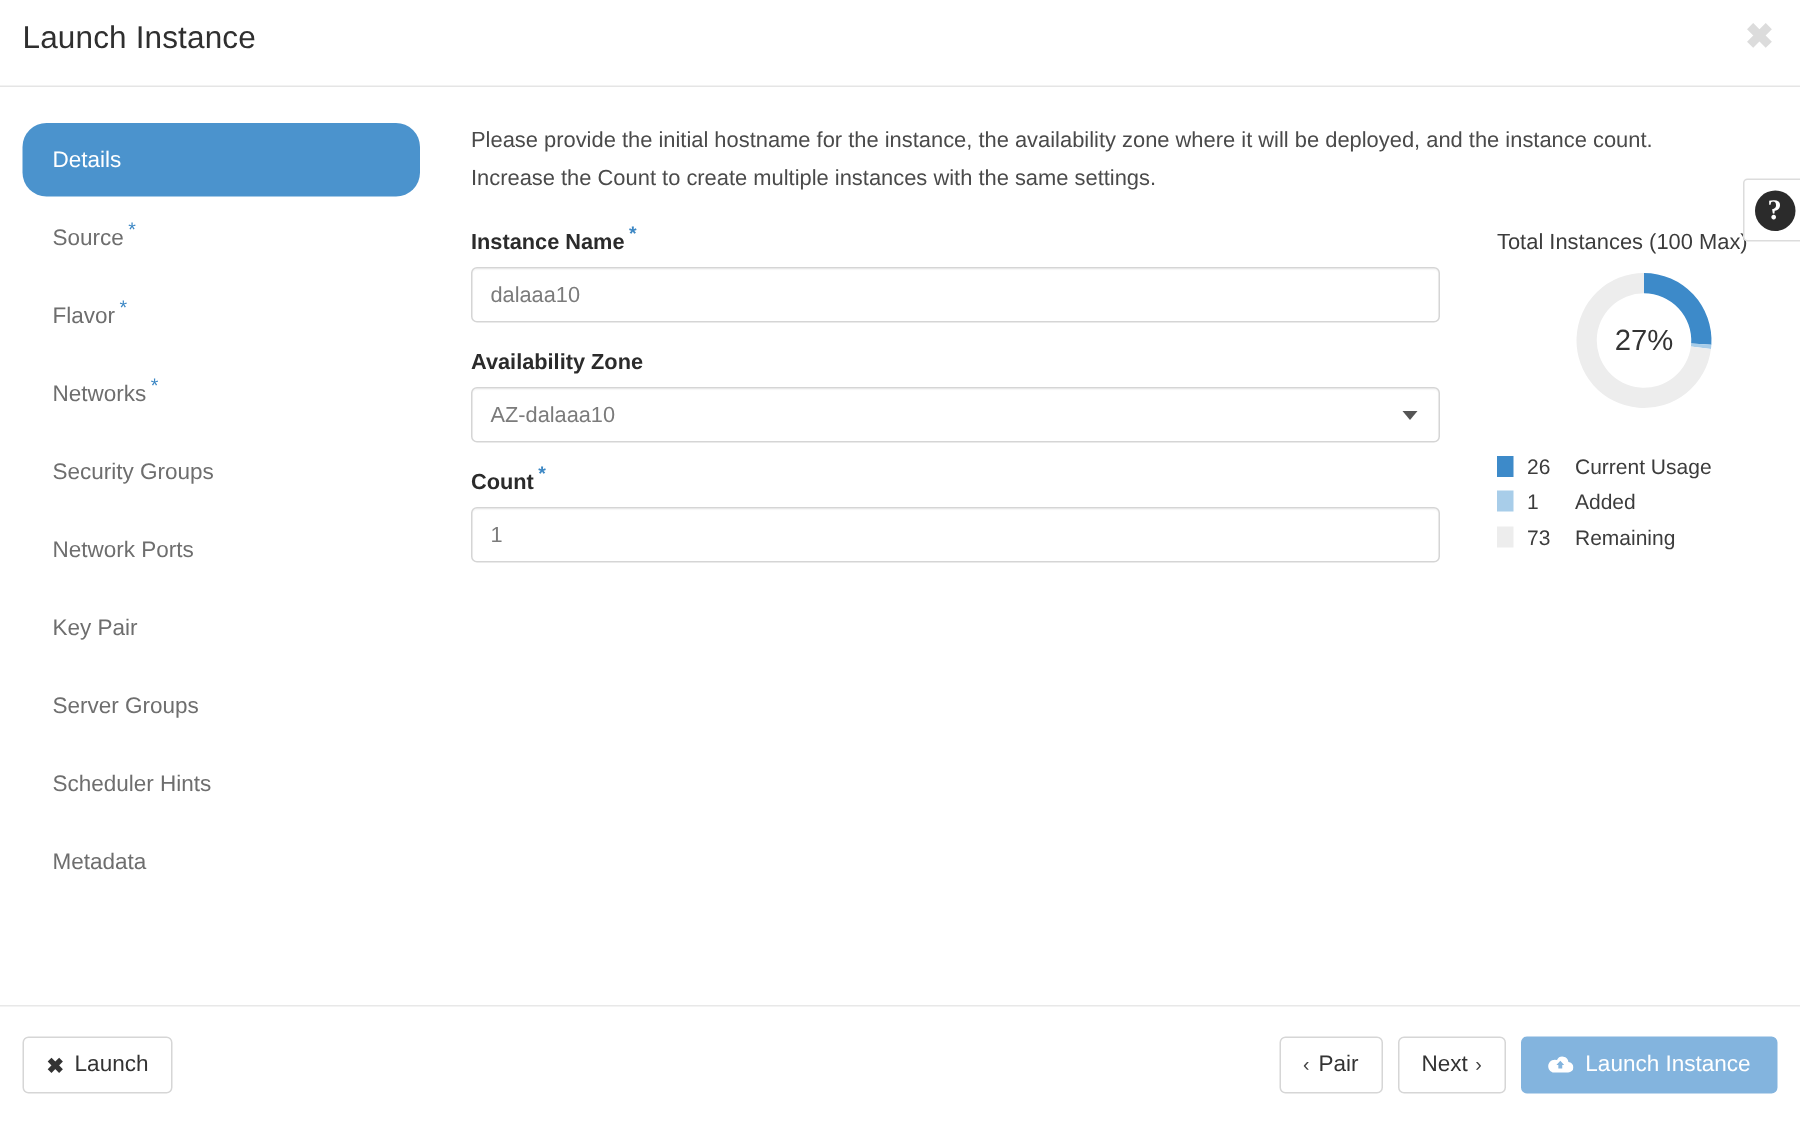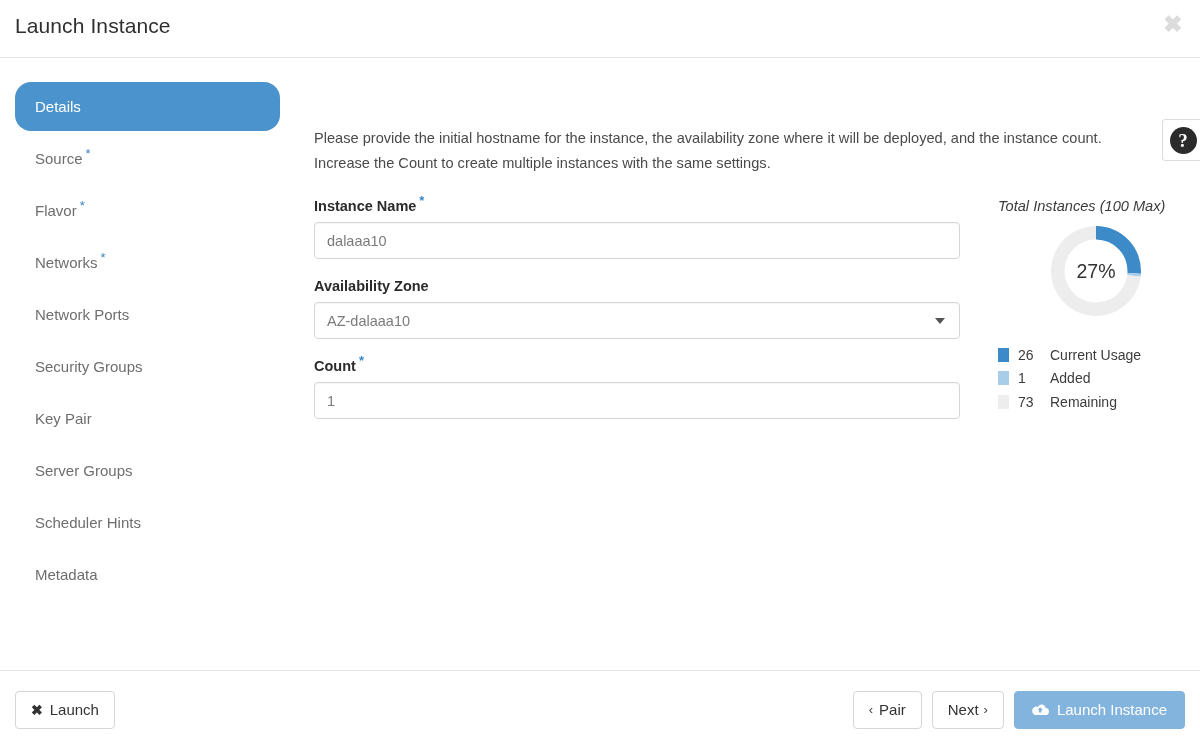--- a/index.html
+++ b/index.html
@@ -109,21 +109,20 @@
     text-align: center;
     font-family: "Liberation Serif", serif;
   }
 
   .intro-text {
     width: 838px;
     font-size: 14.6px;
     line-height: 25px;
     color: #4a4a4a;
     padding-right: 4px;
-    margin-top: 44px;
   }
 
   .panes {
     display: flex;
     margin-top: 22px;
   }
   .form-pane { flex: 0 0 566px; }
   .chart-pane { flex: 1 1 auto; padding-left: 38px; }
 
   .field { margin-bottom: 19px; }
@@ -155,21 +154,20 @@
     border-top: 6px solid #555;
     margin-right: 2px;
   }
   .count-field { margin-top: 4px; }
 
   
   .chart-title {
     font-size: 14.6px;
     color: #3c3c3c;
     white-space: nowrap;
-    font-style: italic;
   }
   .donut-wrap {
     position: relative;
     width: 96px; height: 96px;
     margin: 9px 0 0 50px;
   }
   .donut-pct {
     position: absolute;
     inset: 0;
     display: flex; align-items: center; justify-content: center;
@@ -243,22 +241,22 @@
     <button class="close-btn">✖</button>
   </div>
 
   <div class="modal-body">
 
     <nav class="wizard-nav" id="wizard-nav">
         <div class="nav-item active"><span>Details</span></div>
         <div class="nav-item"><span>Source</span><span class="req-star">*</span></div>
         <div class="nav-item"><span>Flavor</span><span class="req-star">*</span></div>
         <div class="nav-item"><span>Networks</span><span class="req-star">*</span></div>
+        <div class="nav-item"><span>Security Groups</span></div>
         <div class="nav-item"><span>Network Ports</span></div>
-        <div class="nav-item"><span>Security Groups</span></div>
         <div class="nav-item"><span>Key Pair</span></div>
         <div class="nav-item"><span>Server Groups</span></div>
         <div class="nav-item"><span>Scheduler Hints</span></div>
         <div class="nav-item"><span>Metadata</span></div>
       </nav>
 
     <div class="wizard-main">
 
       <div class="help-box">
         <span class="help-circle">?</span>

